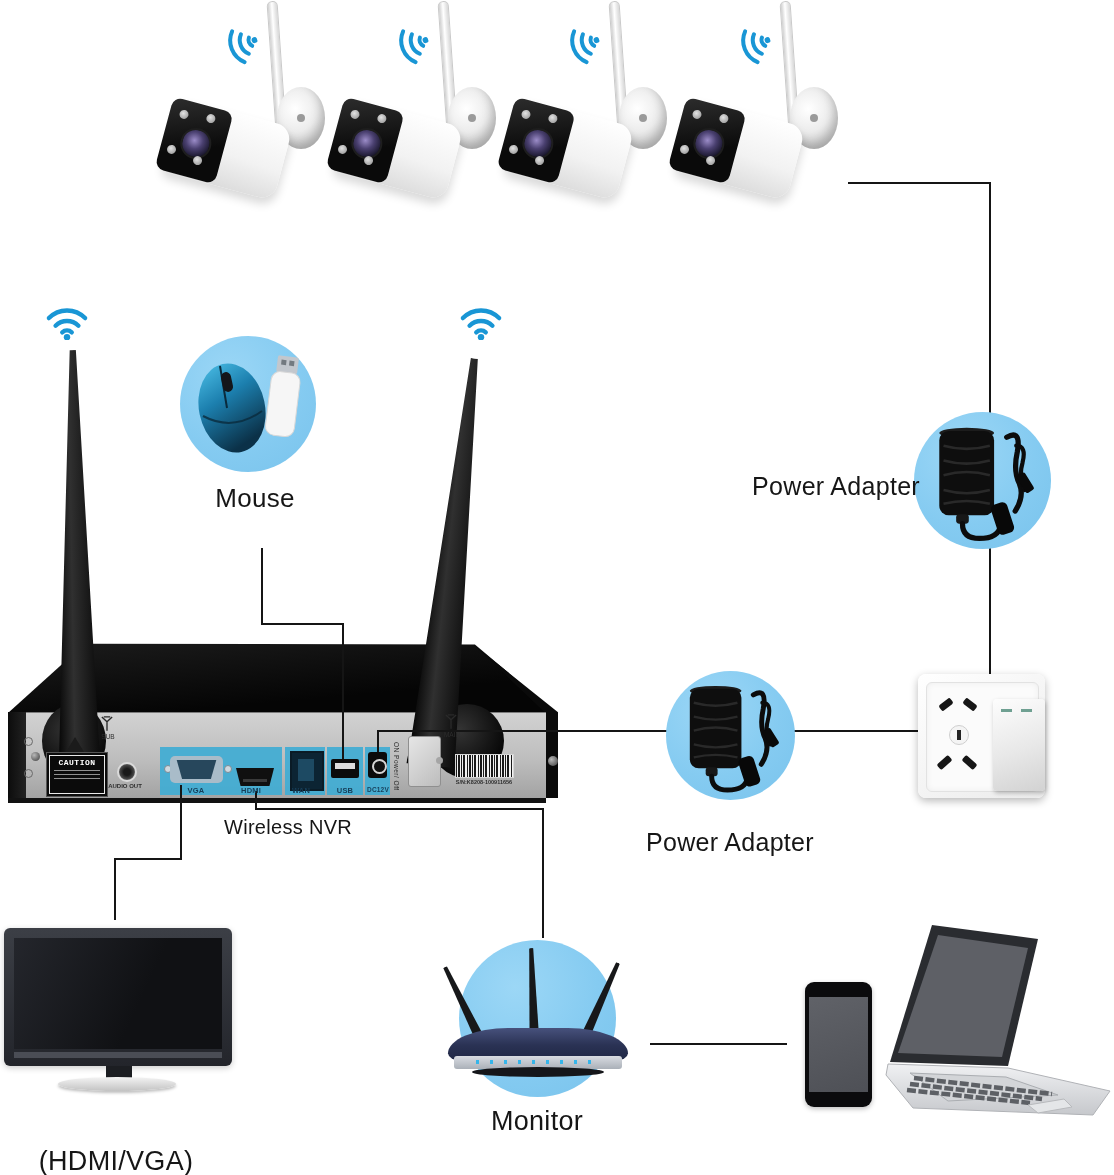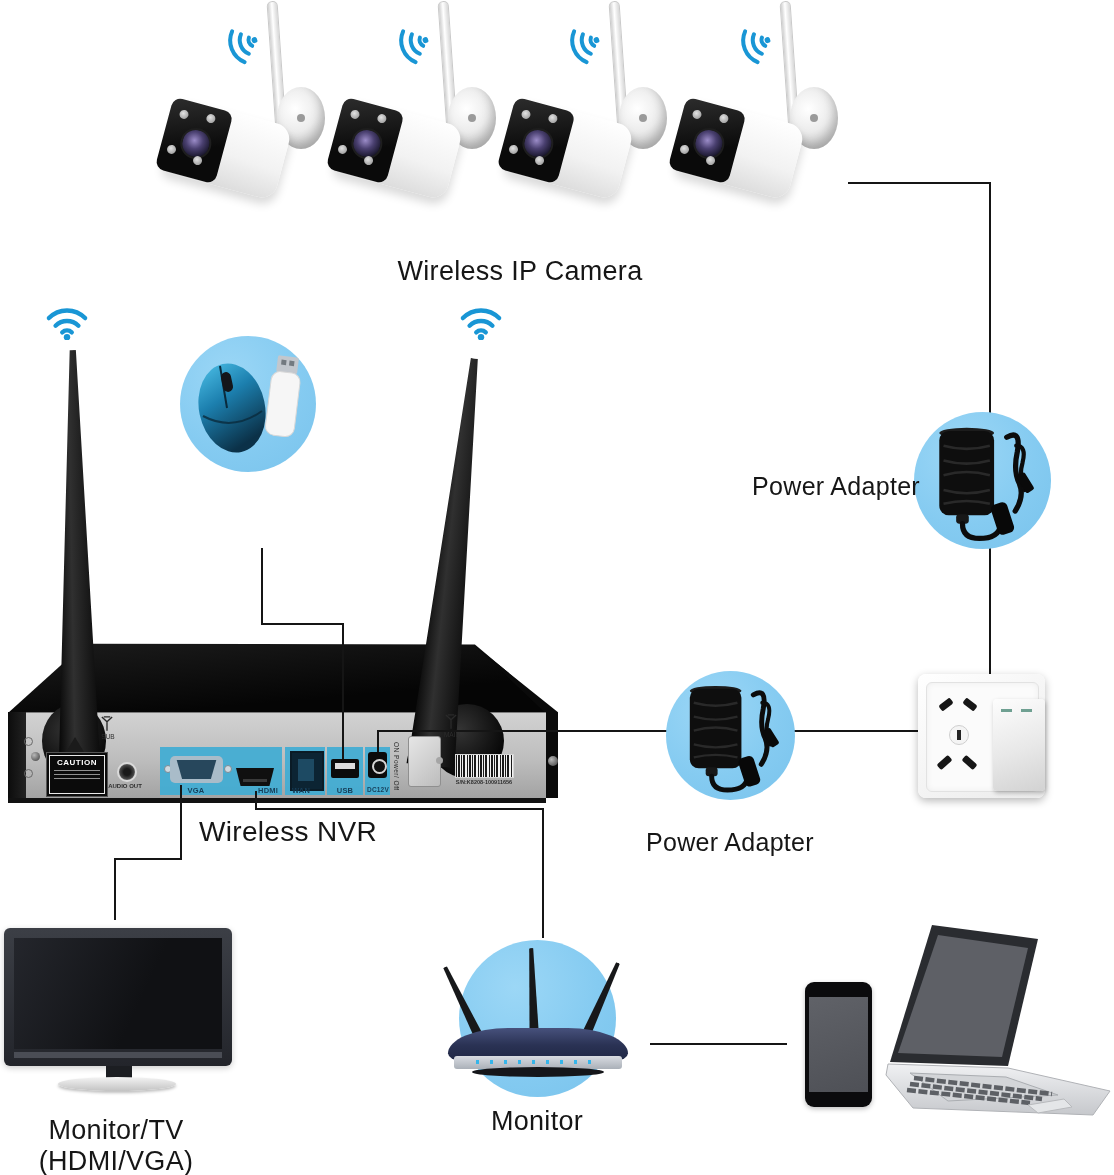--- a/index.html
+++ b/index.html
@@ -48,21 +48,21 @@
   .nvr-left-strip{position:absolute;left:8px;top:712px;width:18px;height:86px;z-index:3;
       background:linear-gradient(90deg,#0c0c0c,#222);}
   .ant-base{position:absolute;border-radius:50%;z-index:3;background:radial-gradient(circle at 40% 35%,#343434,#050505 75%);}
   .nvr-ant{position:absolute;z-index:3;background:linear-gradient(90deg,#030303 0%,#303030 40%,#0a0a0a 100%);
       clip-path:polygon(44% 0,58% 0,96% 96%,100% 100%,0 100%,4% 96%);}
   .pd{position:absolute;z-index:4;} 
   .ptext{position:absolute;z-index:4;color:#2e2e2e;}
   .pblock{position:absolute;top:747px;height:48px;background:rgba(64,172,212,.92);z-index:4;}
   .plabel{position:absolute;top:786px;z-index:5;font-size:7.5px;color:#163d57;text-align:center;font-weight:bold;letter-spacing:.2px;}
   .caution{position:absolute;left:46px;top:752px;width:60px;height:43px;background:#0b0b0b;border:1px solid #555;z-index:4;
-      box-shadow:inset 0 0 0 2px #0b0b0b, inset 0 0 0 3px #e8e8e8;text-align:center;}
+      box-shadow:inset 0 0 0 2px #0b0b0b, inset 0 0 0 3px #e8e8e8;text-align:center;font-family:Liberation Mono, monospace;}
   .caution .ct{color:#fff;font-size:8px;font-weight:bold;margin-top:5px;letter-spacing:.5px;}
   .caution .cl{height:1px;background:#bdbdbd;margin:3px 7px 0 7px;opacity:.75;}
   .tri{position:absolute;left:66px;top:737px;width:0;height:0;z-index:4;
       border-left:9px solid transparent;border-right:9px solid transparent;border-bottom:15px solid #1b1b1b;}
   .barcode{position:absolute;left:455px;top:754px;width:57px;height:22px;z-index:4;border:1px solid #d6d6d6;
       background:repeating-linear-gradient(90deg,#1a1a1a 0 1px,#f2f2f2 1px 2px,#1a1a1a 2px 4px,#f2f2f2 4px 5.5px);}
   .screw{position:absolute;border-radius:50%;z-index:4;background:radial-gradient(circle at 35% 35%,#b8b8b8,#3a3a3a);}
   
   .socket{position:absolute;left:918px;top:674px;width:127px;height:124px;border-radius:8px;z-index:6;
       background:linear-gradient(145deg,#ffffff,#ebebeb);box-shadow:0 3px 8px rgba(0,0,0,.28);}
@@ -258,21 +258,21 @@
   <div class="pd" style="left:164px;top:765px;width:6px;height:6px;border-radius:50%;background:#cfd9e0;border:1px solid #7c8a94;z-index:5"></div>
   <div class="pd" style="left:224px;top:765px;width:6px;height:6px;border-radius:50%;background:#cfd9e0;border:1px solid #7c8a94;z-index:5"></div>
   <div class="pd" style="left:170px;top:756px;width:53px;height:27px;background:#a9bcc9;border-radius:5px;z-index:5">
     <div style="position:absolute;left:4px;top:4px;right:4px;bottom:4px;background:#27475c;clip-path:polygon(6% 0,94% 0,82% 100%,18% 100%)"></div>
   </div>
   <span class="plabel" style="left:168px;width:56px">VGA</span>
 
   <div class="pd" style="left:236px;top:768px;width:38px;height:18px;background:#101010;clip-path:polygon(0 0,100% 0,88% 100%,12% 100%);z-index:5">
     <div style="position:absolute;left:7px;bottom:4px;width:24px;height:3px;background:#3a3a3a"></div>
   </div>
-  <span class="plabel" style="left:246px;width:44px">HDMI</span>
+  <span class="plabel" style="left:229px;width:44px">HDMI</span>
 
   <div class="pd" style="left:290px;top:751px;width:30px;height:36px;background:#0c2433;border:2px solid #0a1b26;z-index:5">
     <div style="position:absolute;left:6px;top:6px;width:16px;height:22px;background:#1d4a63"></div>
   </div>
   <span class="plabel" style="left:280px;width:42px">WAN</span>
 
   <div class="pd" style="left:331px;top:759px;width:28px;height:19px;background:#0b0b0b;border-radius:2px;z-index:5">
     <div style="position:absolute;left:4px;top:4px;width:20px;height:6px;background:#dddddd"></div>
   </div>
   <span class="plabel" style="left:327px;width:36px">USB</span>
@@ -372,21 +372,20 @@
     <polygon points="30,149 150,153 252,176 235,200 55,193 28,160" fill="url(#lbase)" stroke="#b0b2b6" stroke-width="1"></polygon>
     <polygon points="52,158 148,162 200,180 90,186" fill="#d3d5d8" stroke="#aaadb1" stroke-width="1"></polygon>
     <g stroke="#5d6065" stroke-width="4.5" stroke-dasharray="9 2.5" fill="none">
       <path d="M56 163 L194 179"></path>
       <path d="M52 169 L184 184"></path>
       <path d="M49 175 L172 188"></path>
     </g>
     <polygon points="170,190 206,184 214,192 180,198" fill="#e4e6e8" stroke="#b8babd" stroke-width="1"></polygon>
   </svg>
 
-  <div class="label" style="left:370px;top:256px;width:300px;font-size:27px">Wireless IP Camera</div>
+  <div class="label" style="left:155px;top:483px;width:200px;font-size:26px">Mouse</div>
   <div class="label" style="left:735px;top:472px;width:185px;font-size:25px;text-align:right">Power Adapter</div>
   <div class="label" style="left:630px;top:828px;width:200px;font-size:25px">Power Adapter</div>
-  <div class="label" style="left:188px;top:816px;width:200px;font-size:28px">Wireless NVR</div>
-  <div class="label" style="left:16px;top:1115px;width:200px;font-size:27px">Monitor/TV</div>
+  <div class="label" style="left:188px;top:816px;width:200px;font-size:20px">Wireless NVR</div>
   <div class="label" style="left:16px;top:1146px;width:200px;font-size:27px">(HDMI/VGA)</div>
   <div class="label" style="left:461px;top:1106px;width:152px;font-size:27px">Monitor</div>
 
 </div>
 
 </body></html>

